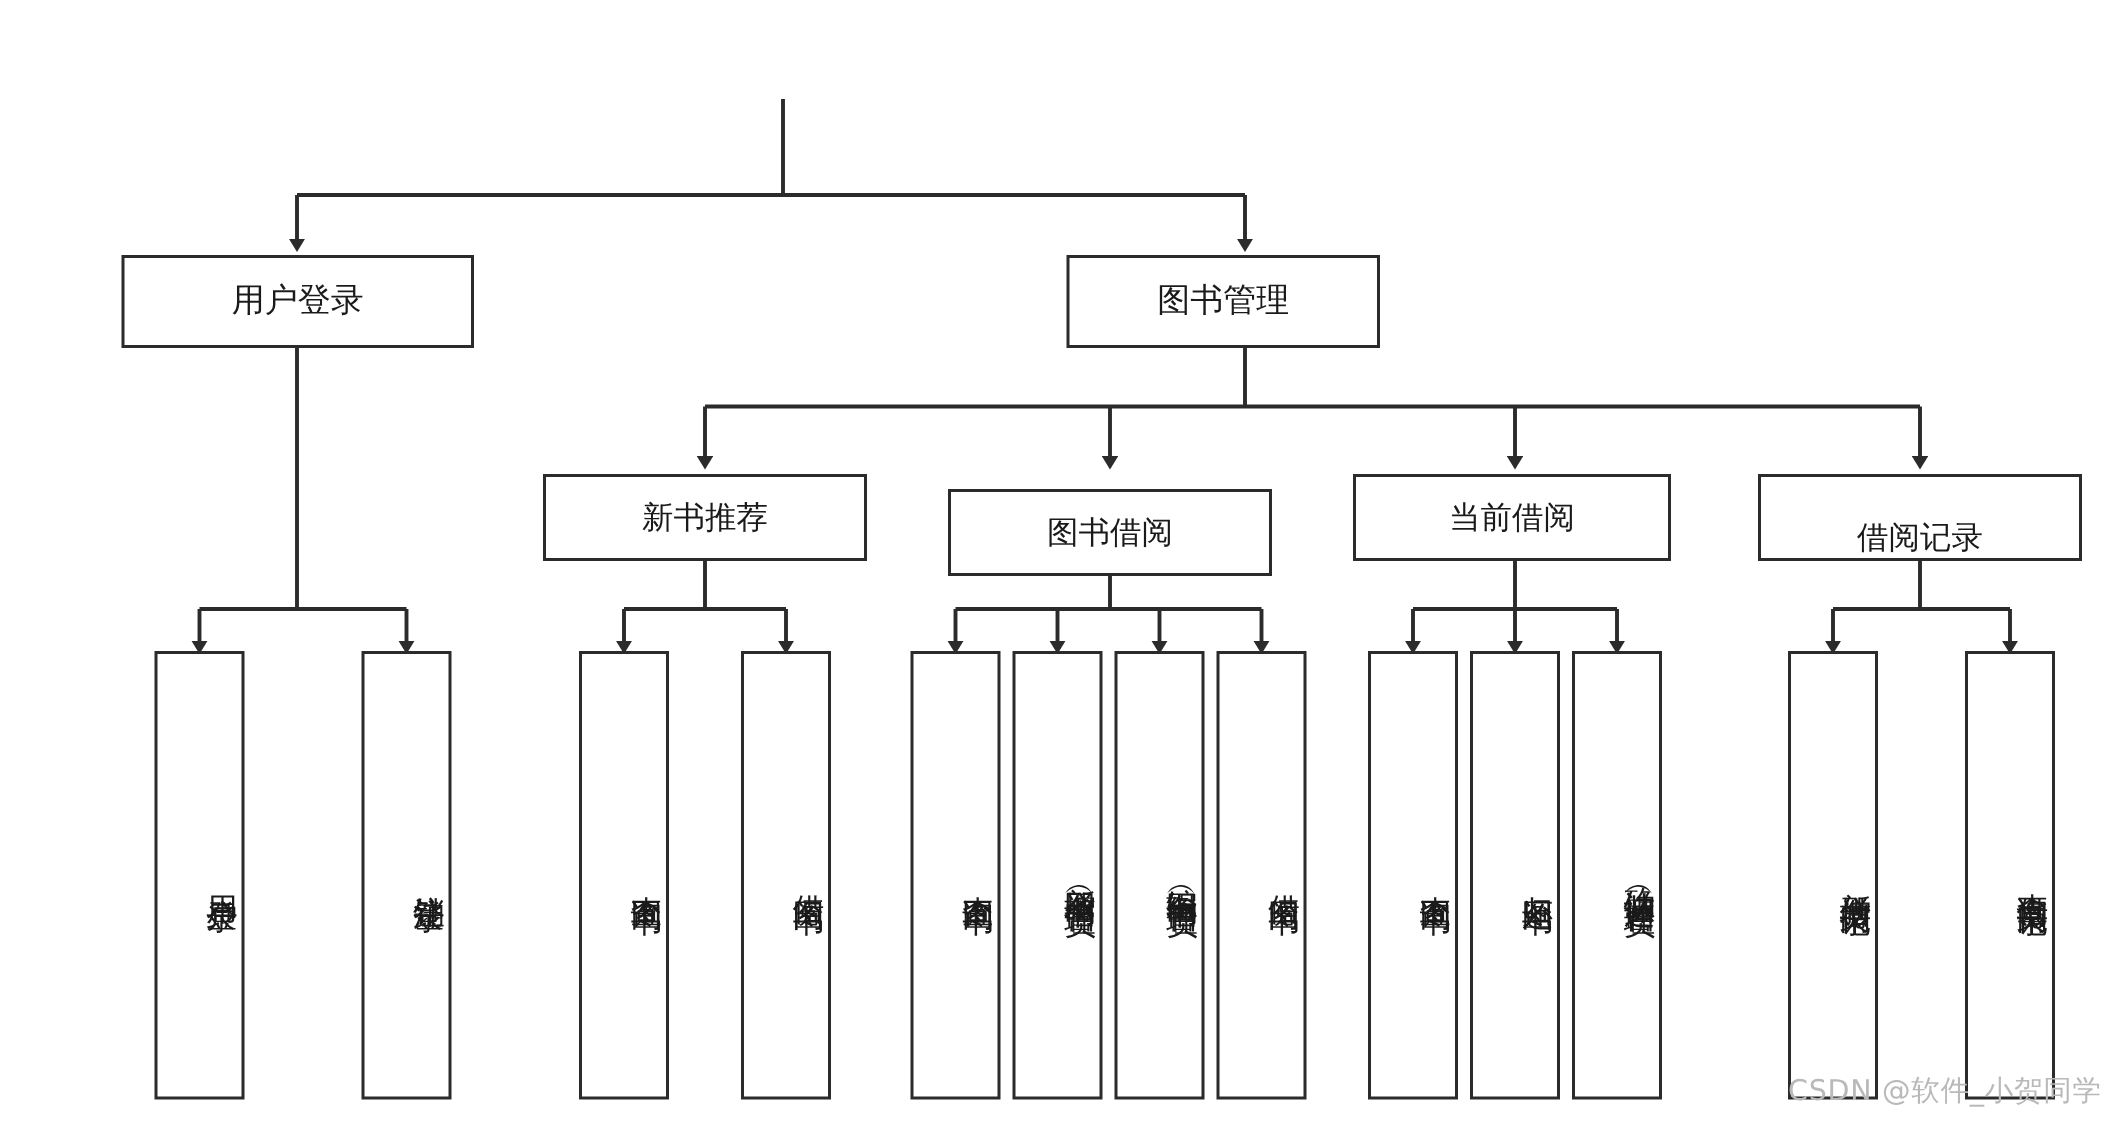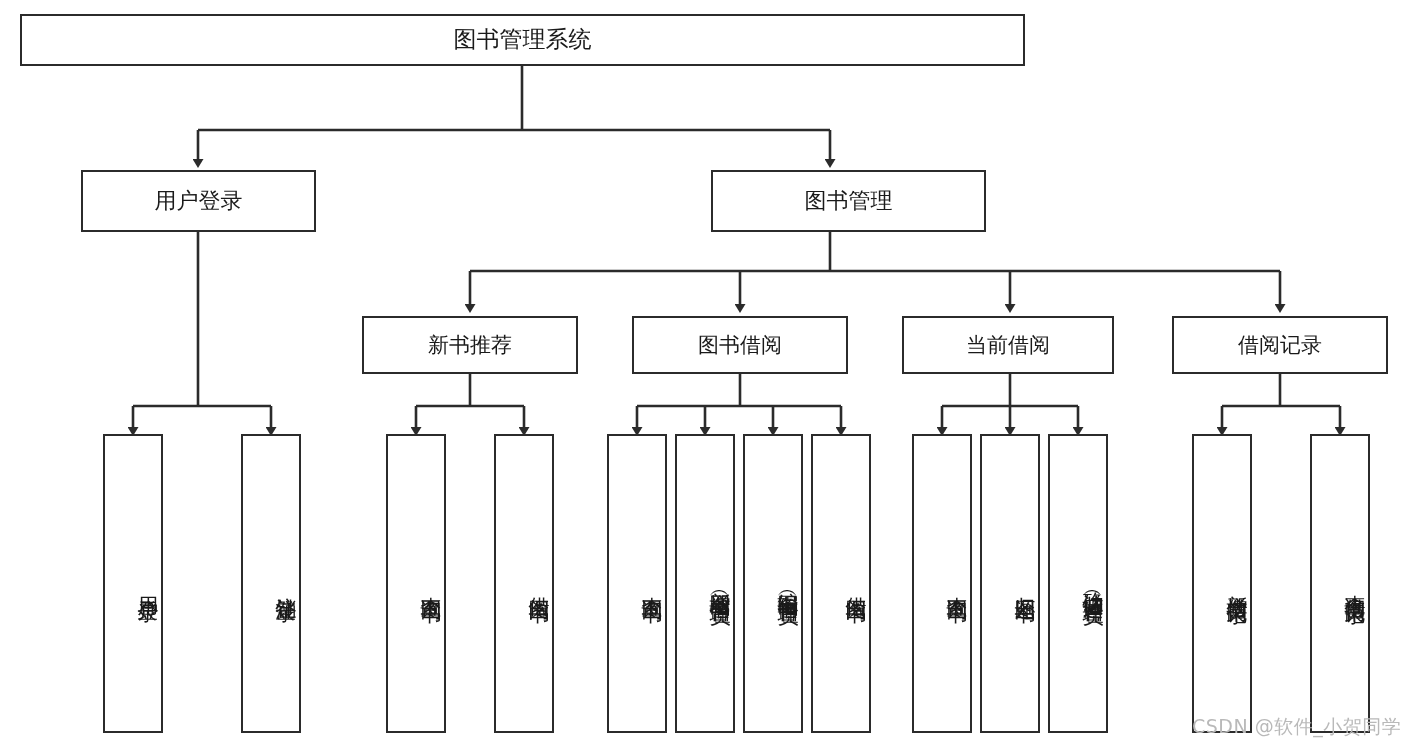--- a/index.html
+++ b/index.html
@@ -126,41 +126,38 @@
       <path d="M1010,406 L1010,428" marker-end="url(#arrow)"></path>
       <path d="M1078,406 L1078,428" marker-end="url(#arrow)"></path>
 
       <path d="M1280,374 L1280,406"></path>
       <path d="M1222,406 L1340,406"></path>
       <path d="M1222,406 L1222,428" marker-end="url(#arrow)"></path>
       <path d="M1340,406 L1340,428" marker-end="url(#arrow)"></path>
     </g>
   </svg>
 
-  <div class="node root" style="left:20px; top:14px; width:1005px; height:52px;">
-    <span>图书管理系统</span>
-  </div>
 
   <div class="node level2" style="left:81px; top:170px; width:235px; height:62px;">
     <span>用户登录</span>
   </div>
-  <div class="node level2" style="left:711px; top:170px; width:275px; height:62px;">
+  <div class="node level2" style="left:711px; top:170px; width:209px; height:62px;">
     <span>图书管理</span>
   </div>
 
   <div class="node level3" style="left:362px; top:316px; width:216px; height:58px;text-align:center;">
     <span>新书推荐</span>
   </div>
-  <div class="node level3" style="left:632px; top:316px; width:216px; height:58px;">
+  <div class="node level3" style="left:632px; top:326px; width:216px; height:58px;">
     <span>图书借阅</span>
   </div>
   <div class="node level3" style="left:902px; top:316px; width:212px; height:58px;">
     <span>当前借阅</span>
   </div>
-  <div class="node level3" style="left:1172px; top:316px; width:216px; height:58px;">
+  <div class="node level3" style="left:1172px; top:316px; width:216px; height:58px;align-items:flex-end;">
     <span>借阅记录</span>
   </div>
 
   <div class="node leaf" style="left:103px; top:434px; width:60px; height:299px;">
     <span class="leaf-text">用户登录</span>
   </div>
   <div class="node leaf" style="left:241px; top:434px; width:60px; height:299px;">
     <span class="leaf-text">注销登录</span>
   </div>
 

